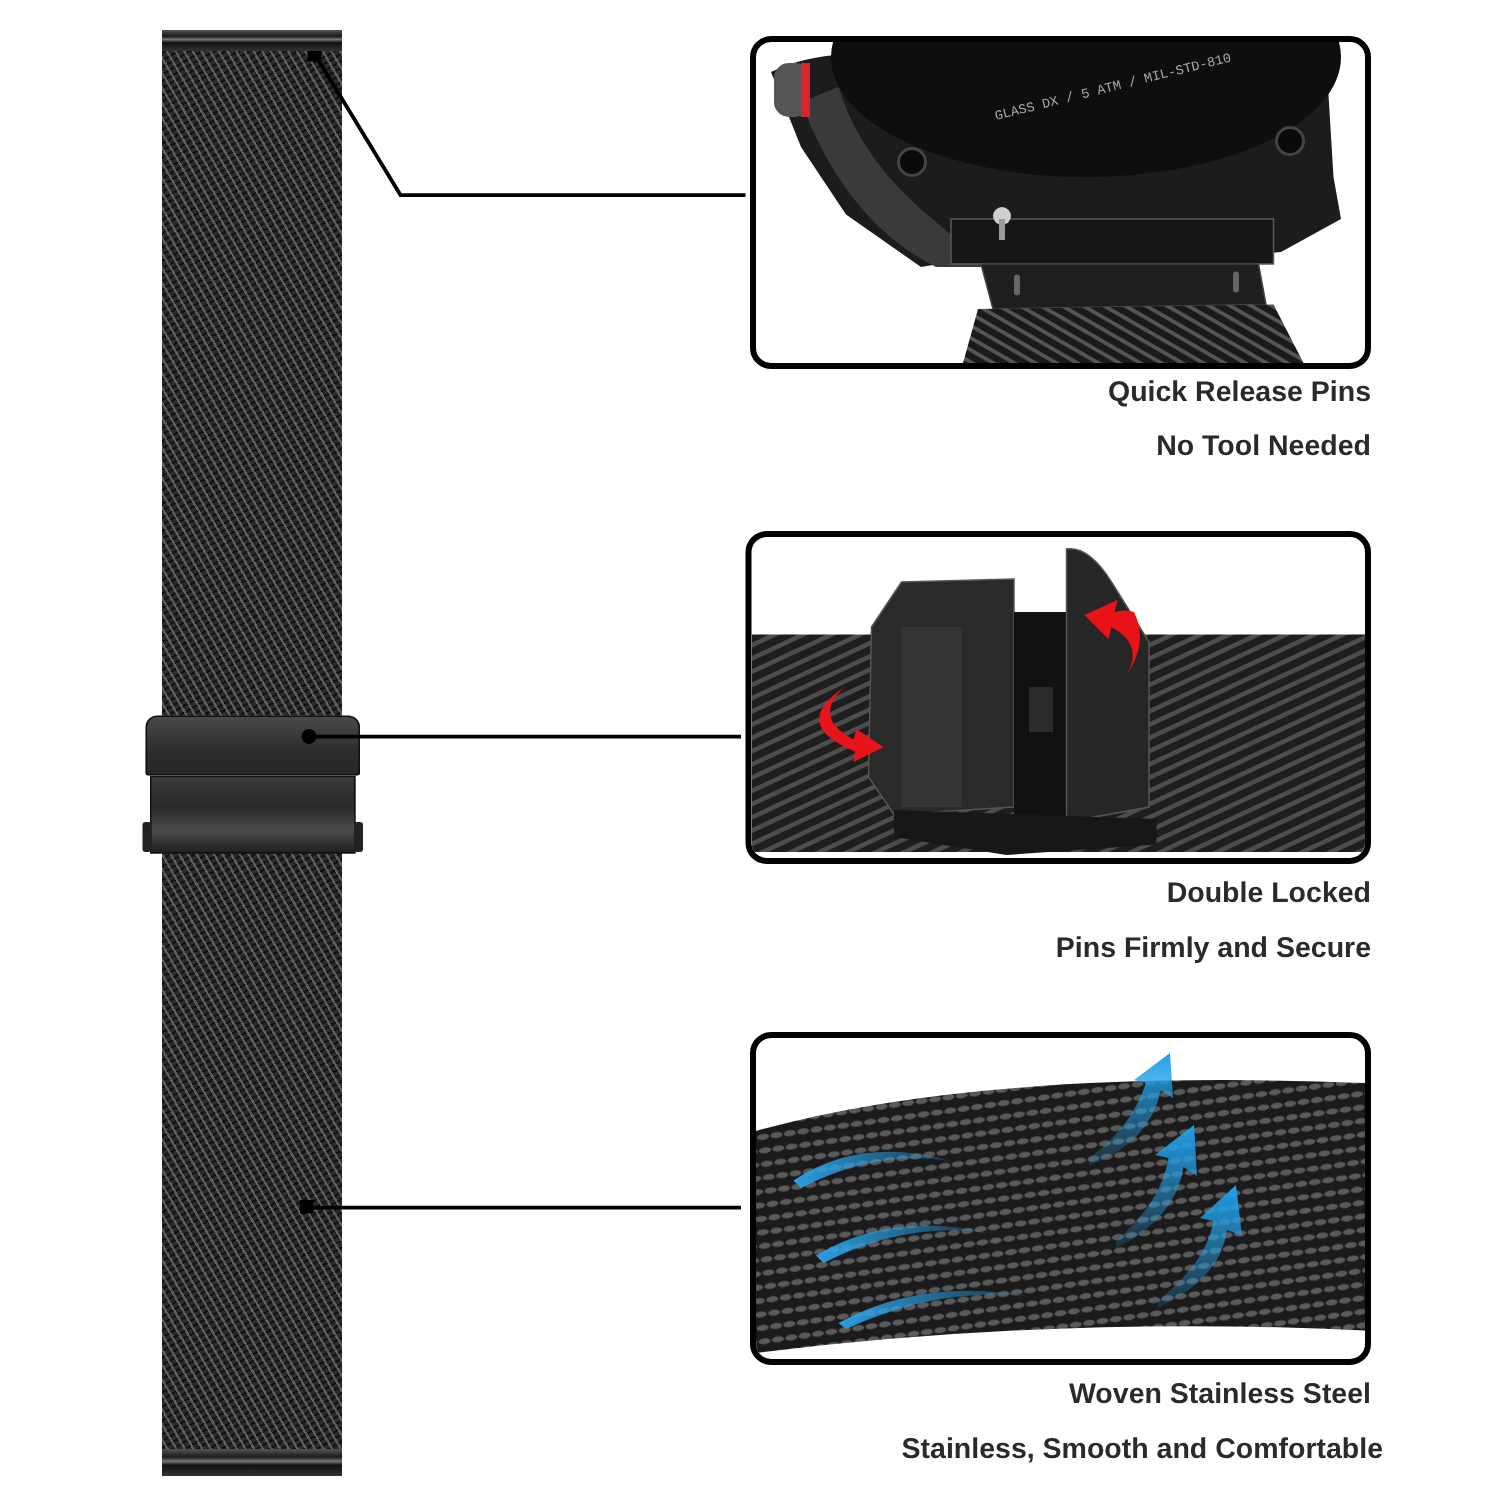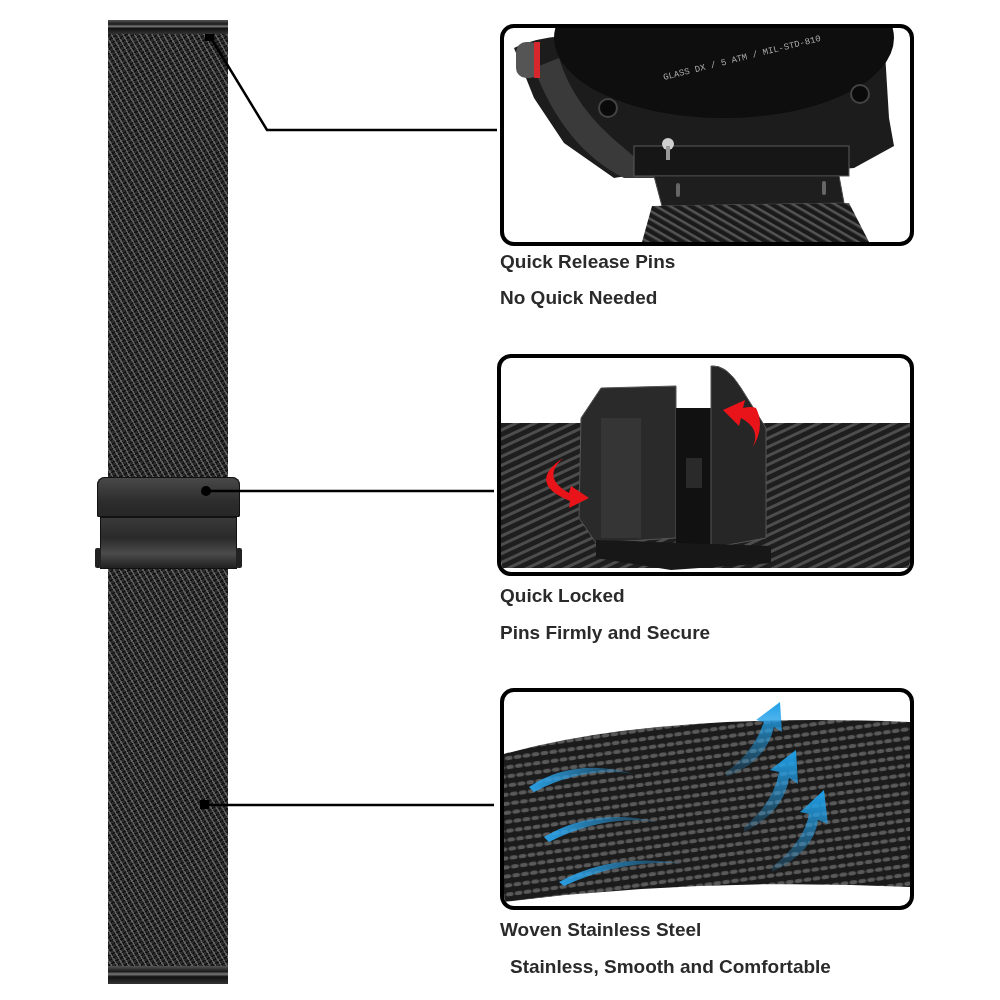--- a/index.html
+++ b/index.html
@@ -17,21 +17,21 @@
          background:linear-gradient(#555 0,#1a1a1a 30%,#777 45%,#111 60%,#333 100%); }
   .clasp-top { left:97px; top:477px; width:143px; height:40px;
          background:linear-gradient(#4a4a4a,#2d2d2d 60%,#262626);
          border-radius:8px 8px 2px 2px; box-shadow:0 0 0 1px #111 inset; }
   .clasp-bot { left:100px; top:517px; width:137px; height:52px;
          background:linear-gradient(#3a3a3a 0,#2a2a2a 40%,#4b4b4b 70%,#1e1e1e 100%);
          box-shadow:0 0 0 1px #111 inset; }
   .clasp-ear { width:6px; height:20px; background:#222; top:548px; border-radius:2px; }
   .panel { left:500px; width:406px; height:214px; border:4px solid #000; border-radius:14px;
            background:#fff; overflow:hidden; }
-  .caption { left:500px; width:414px; text-align:left; font-weight:bold; font-size:19px; color:#2a2a2a; }
+  .caption { left:500px; width:414px; text-align:right; font-weight:bold; font-size:19px; color:#2a2a2a; }
   .photo { position:absolute; }
 </style>
 </head>
 <body>
 
 <div class="abs cap" style="top:20px;"></div>
 <div class="abs strap mesh" style="top:34px; height:446px;"></div>
 <div class="abs strap mesh" style="top:566px; height:405px;"></div>
 <div class="abs cap" style="top:966px; height:18px;"></div>
 
@@ -77,21 +77,21 @@
     <defs>
       <pattern id="meshp1" width="7" height="7" patternUnits="userSpaceOnUse" patternTransform="rotate(30)">
         <rect width="7" height="7" fill="#1a1a1a"></rect>
         <rect width="7" height="2.5" fill="#555"></rect>
       </pattern>
     </defs>
     <path d="M148,178 L345,175 L365,214 L138,214 Z" fill="url(#meshp1)"></path>
   </svg>
 </div>
 <div class="abs caption" style="top:251px;">Quick Release Pins</div>
-<div class="abs caption" style="top:287px;">No Quick Needed</div>
+<div class="abs caption" style="top:287px;">No Tool Needed</div>
 
 <div class="abs panel" style="top:354px; left:497px; width:409px;">
   <svg class="photo" width="409" height="214" viewBox="0 0 409 214">
     <defs>
       <pattern id="meshp2" width="8" height="8" patternUnits="userSpaceOnUse" patternTransform="rotate(-25)">
         <rect width="8" height="8" fill="#1e1e1e"></rect>
         <rect width="8" height="3" fill="#4d4d4d"></rect>
       </pattern>
     </defs>
     <rect x="0" y="65" width="409" height="145" fill="url(#meshp2)"></rect>
@@ -103,21 +103,21 @@
     <rect x="185" y="100" width="16" height="30" fill="#2a2a2a"></rect>
 
     <path d="M210,8 Q225,6 240,30 L265,70 L265,180 L210,190 Z" fill="#262626" stroke="#555"></path>
 
     <path d="M95,182 L270,188 L270,205 L170,212 L95,200 Z" fill="#171717"></path>
 
     <path d="M62,100 Q40,120 68,135 L70,128 L88,140 L68,150 L69,143 Q25,125 62,100 Z" fill="#e8141a"></path>
     <path d="M255,50 Q265,70 250,92 Q262,72 240,60 L238,68 L222,52 L244,42 L242,50 Q250,48 255,50 Z" fill="#e8141a"></path>
   </svg>
 </div>
-<div class="abs caption" style="top:585px;">Quick Locked</div>
+<div class="abs caption" style="top:585px;">Double Locked</div>
 <div class="abs caption" style="top:622px;">Pins Firmly and Secure</div>
 
 <div class="abs panel" style="top:688px;">
   <svg class="photo" width="406" height="214" viewBox="0 0 406 214">
     <defs>
       <pattern id="meshp3" width="9" height="9" patternUnits="userSpaceOnUse" patternTransform="rotate(-8)">
         <rect width="9" height="9" fill="#1b1b1b"></rect>
         <ellipse cx="4.5" cy="3" rx="4" ry="2" fill="#5a5a5a"></ellipse>
       </pattern>
       <linearGradient id="blueg" x1="0" y1="0" x2="1" y2="0">

